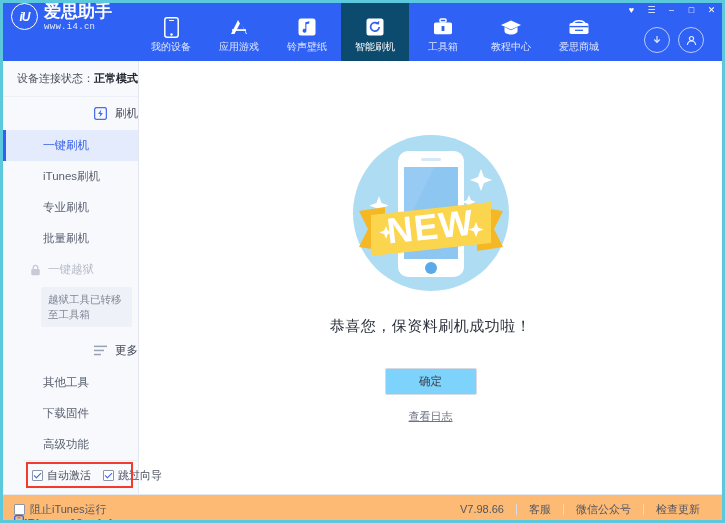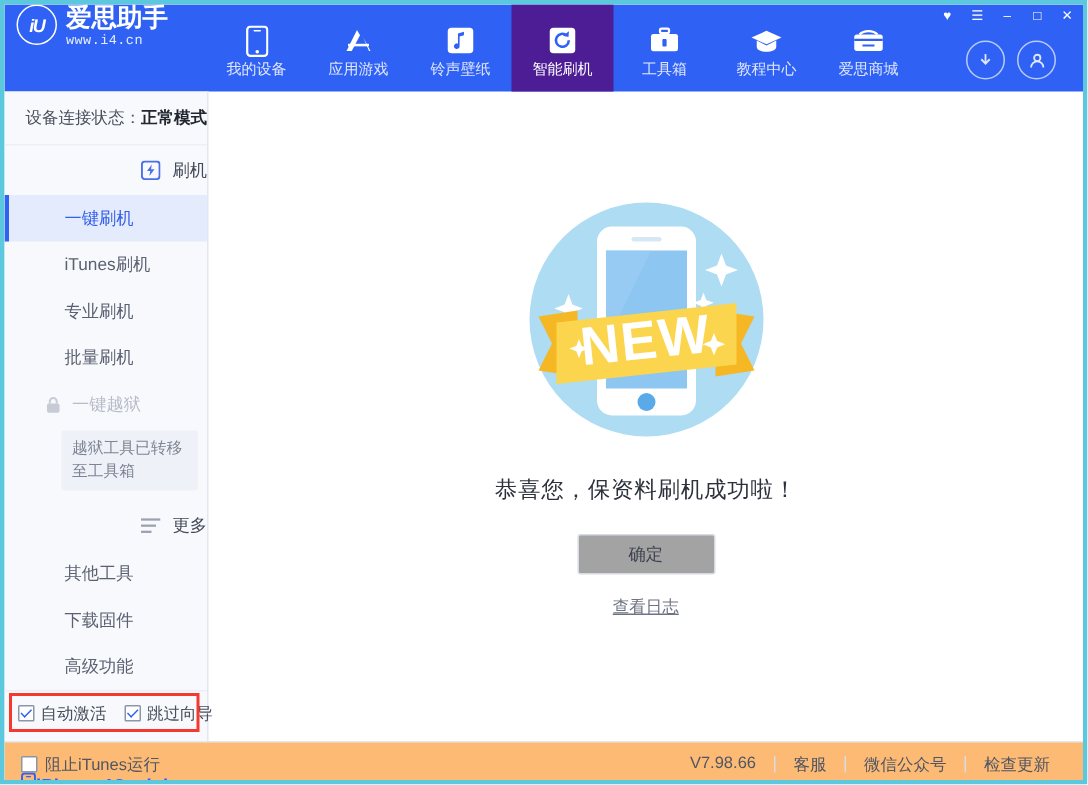--- a/index.html
+++ b/index.html
@@ -83,21 +83,21 @@
     flex-direction: column;
     align-items: center;
     justify-content: center;
     color: #dfe7ff;
     font-size: 10px;
     cursor: pointer;
     padding-top: 4px;
     box-sizing: border-box;
   }
   .nav-item.active {
-    background: #4c1d95;
+    background: #0c4a6e;
     color: #ffffff;
   }
   .nav-icon {
     height: 22px;
     display: flex;
     align-items: center;
     justify-content: center;
     margin-bottom: 4px;
   }
   .nav-label { line-height: 1; }
@@ -295,24 +295,24 @@
     box-sizing: border-box;
   }
   .illus { width: 180px; height: 180px; }
   .main-msg {
     margin-top: 14px;
     font-size: 15px;
     color: #2c313c;
     letter-spacing: 0.5px;
   }
   .ok-btn {
-    margin-top: 20px;
+    margin-top: 32px;
     width: 92px;
     height: 27px;
-    background: #a3a3a3;
+    background: #7dd3fc;
     border: 1px solid #d6dae2;
     border-radius: 2px;
     font-size: 11.5px;
     color: #3d424e;
     cursor: pointer;
     font-family: inherit;
   }
   .log-link {
     margin-top: 14px;
     font-size: 11px;
@@ -514,21 +514,21 @@
       </div>
       <div class="side-item">
         <span>下载固件</span>
       </div>
       <div class="side-item">
         <span>高级功能</span>
       </div>
 
       <div class="sidebar-spacer"></div>
 
-      <div style="position:relative;">
+      <div style="position:relative;margin-left:20px;">
         <div class="chk-row">
           <div class="chk">
             <span class="box on"></span>
             <span>自动激活</span>
           </div>
           <div class="chk">
             <span class="box on"></span>
             <span>跳过向导</span>
           </div>
         </div>

